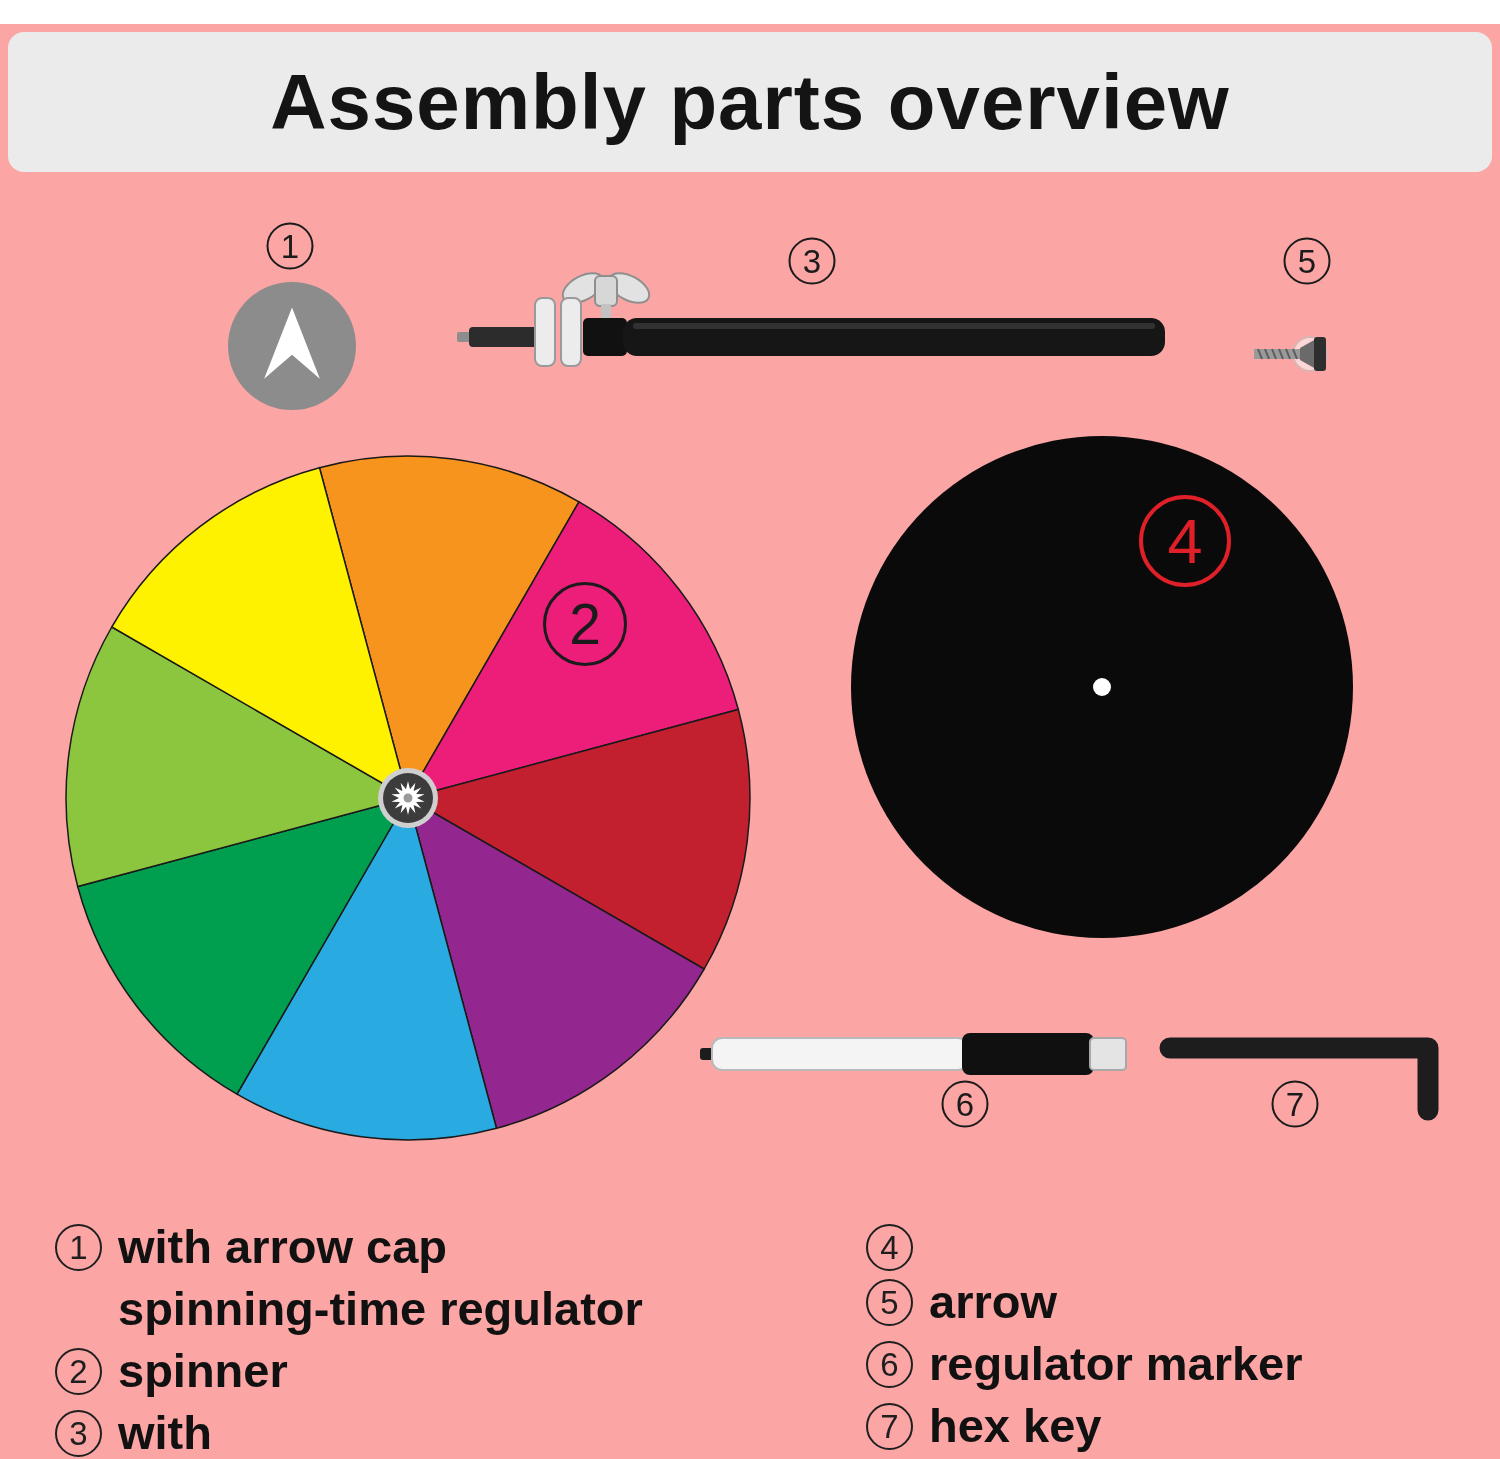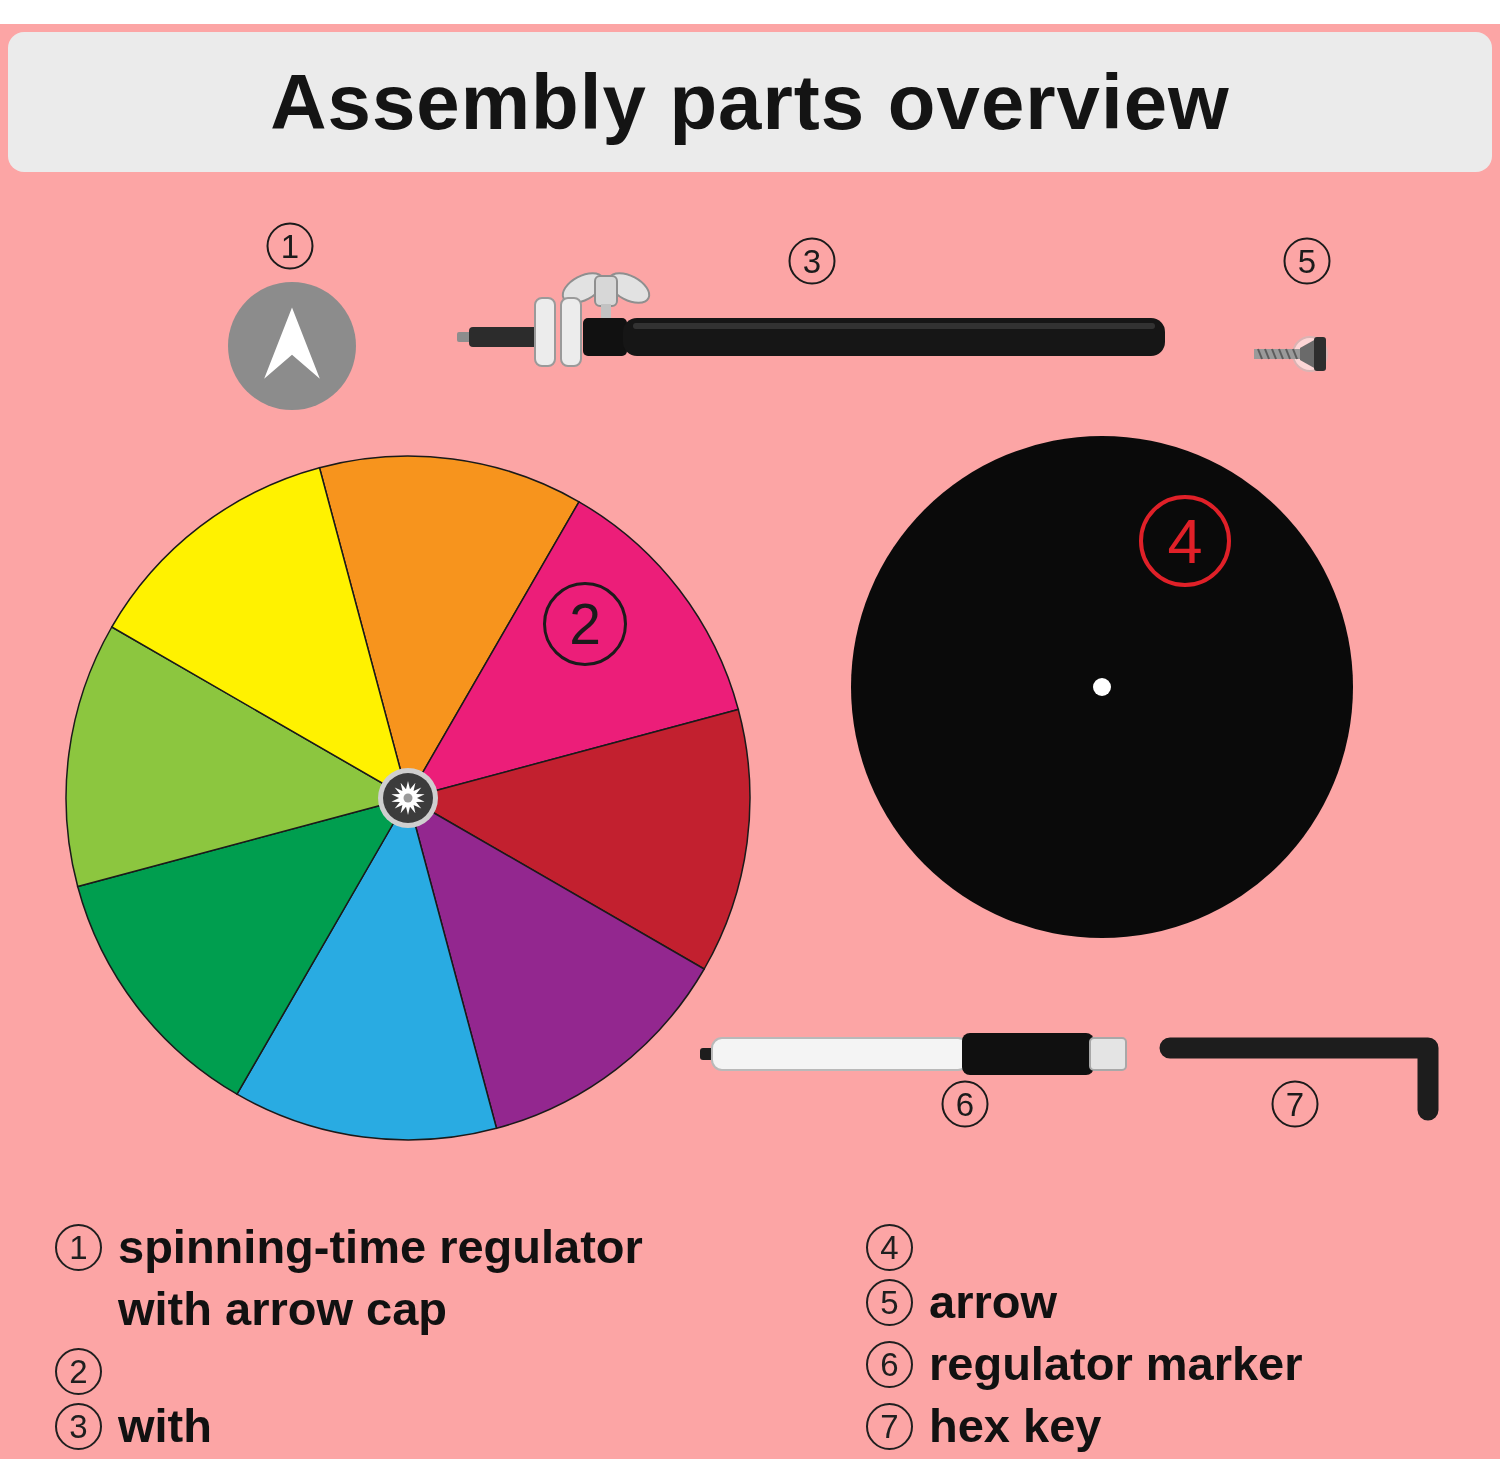--- a/index.html
+++ b/index.html
@@ -134,26 +134,27 @@
 
   <svg class="abs" style="left:1158px;top:1000px;" width="295" height="100" viewBox="0 0 295 100">
     <path d="M 12 24 L 270 24 L 270 86" fill="none" stroke="#1d1d1d" stroke-width="21" stroke-linecap="round" stroke-linejoin="round"></path>
   </svg>
   <span class="callout sm" style="left:1295px;top:1080px;">7</span>
 
   <div class="legend-col left">
     <div class="legend-row">
       <span class="legend-badge">1</span>
       <span class="legend-text">
+        <span style="display:block;">with arrow cap</span>
         <span style="display:block;">spinning-time regulator</span>
-        <span style="display:block;">with arrow cap</span>
       </span>
     </div>
     <div class="legend-row">
       <span class="legend-badge">2</span>
+      <span class="legend-text">spinner</span>
     </div>
     <div class="legend-row">
       <span class="legend-badge">3</span>
       <span class="legend-text">with</span>
     </div>
   </div>
 
   <div class="legend-col right">
     <div class="legend-row">
       <span class="legend-badge">4</span>

